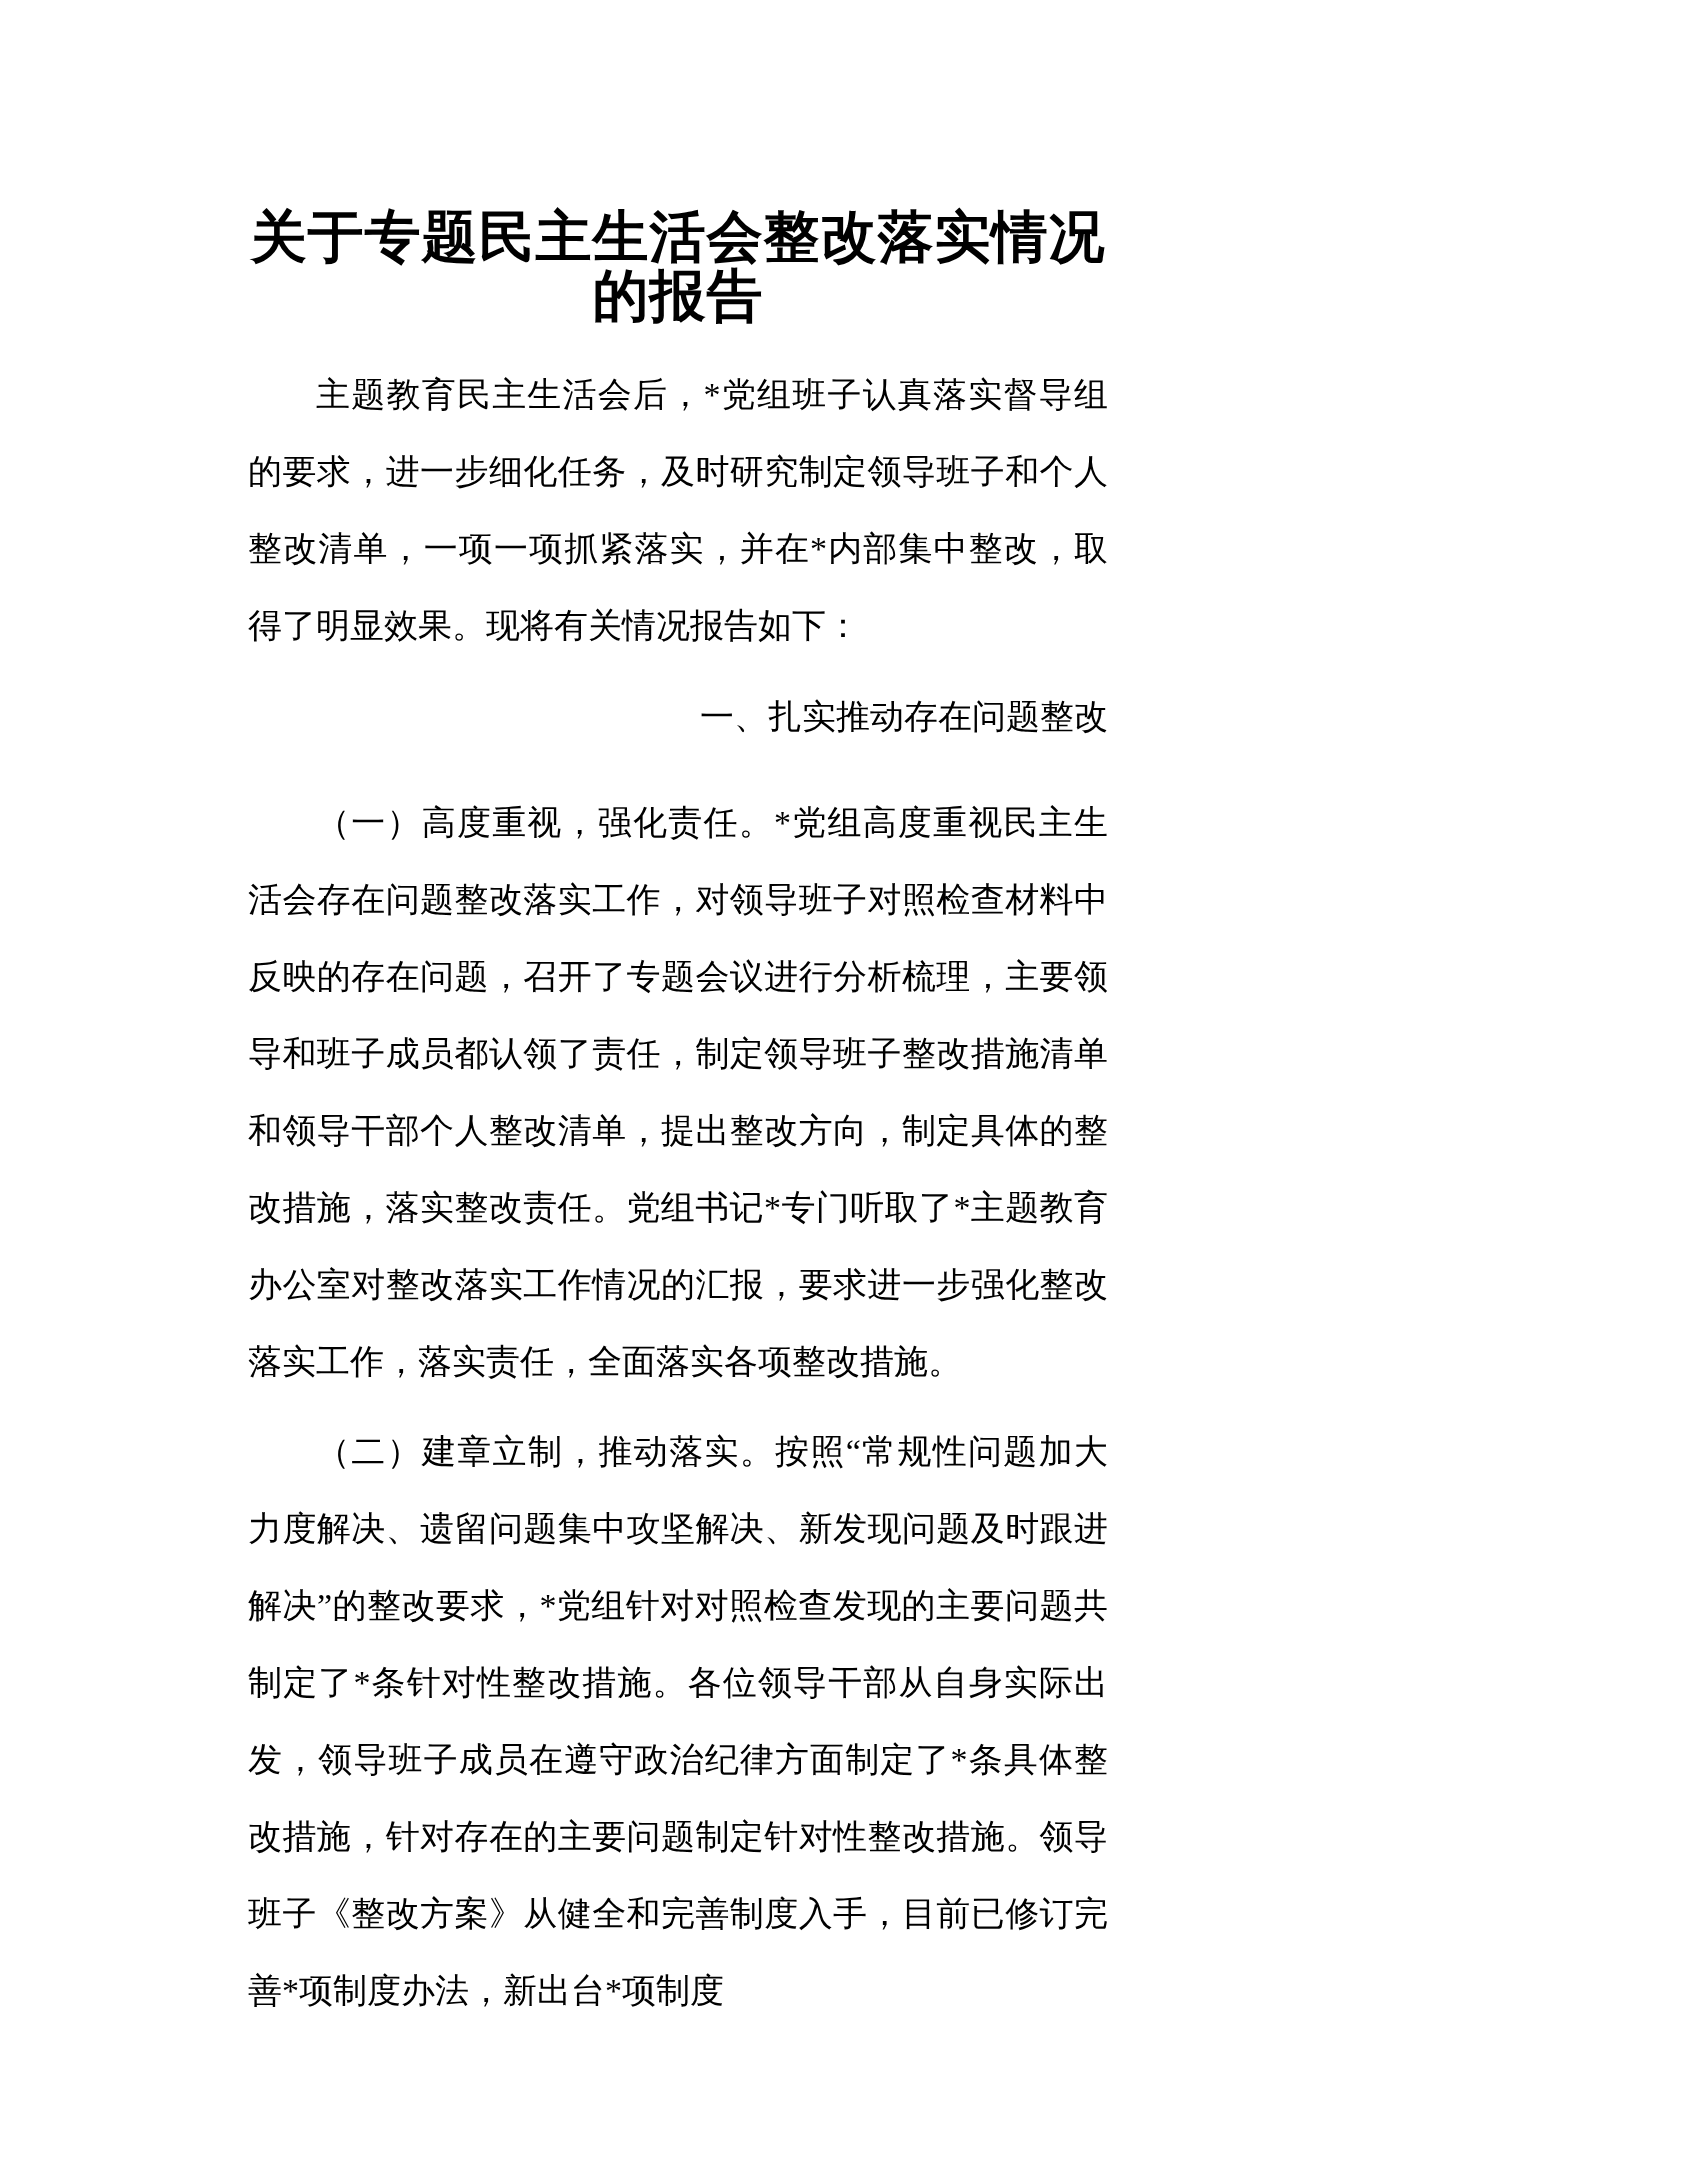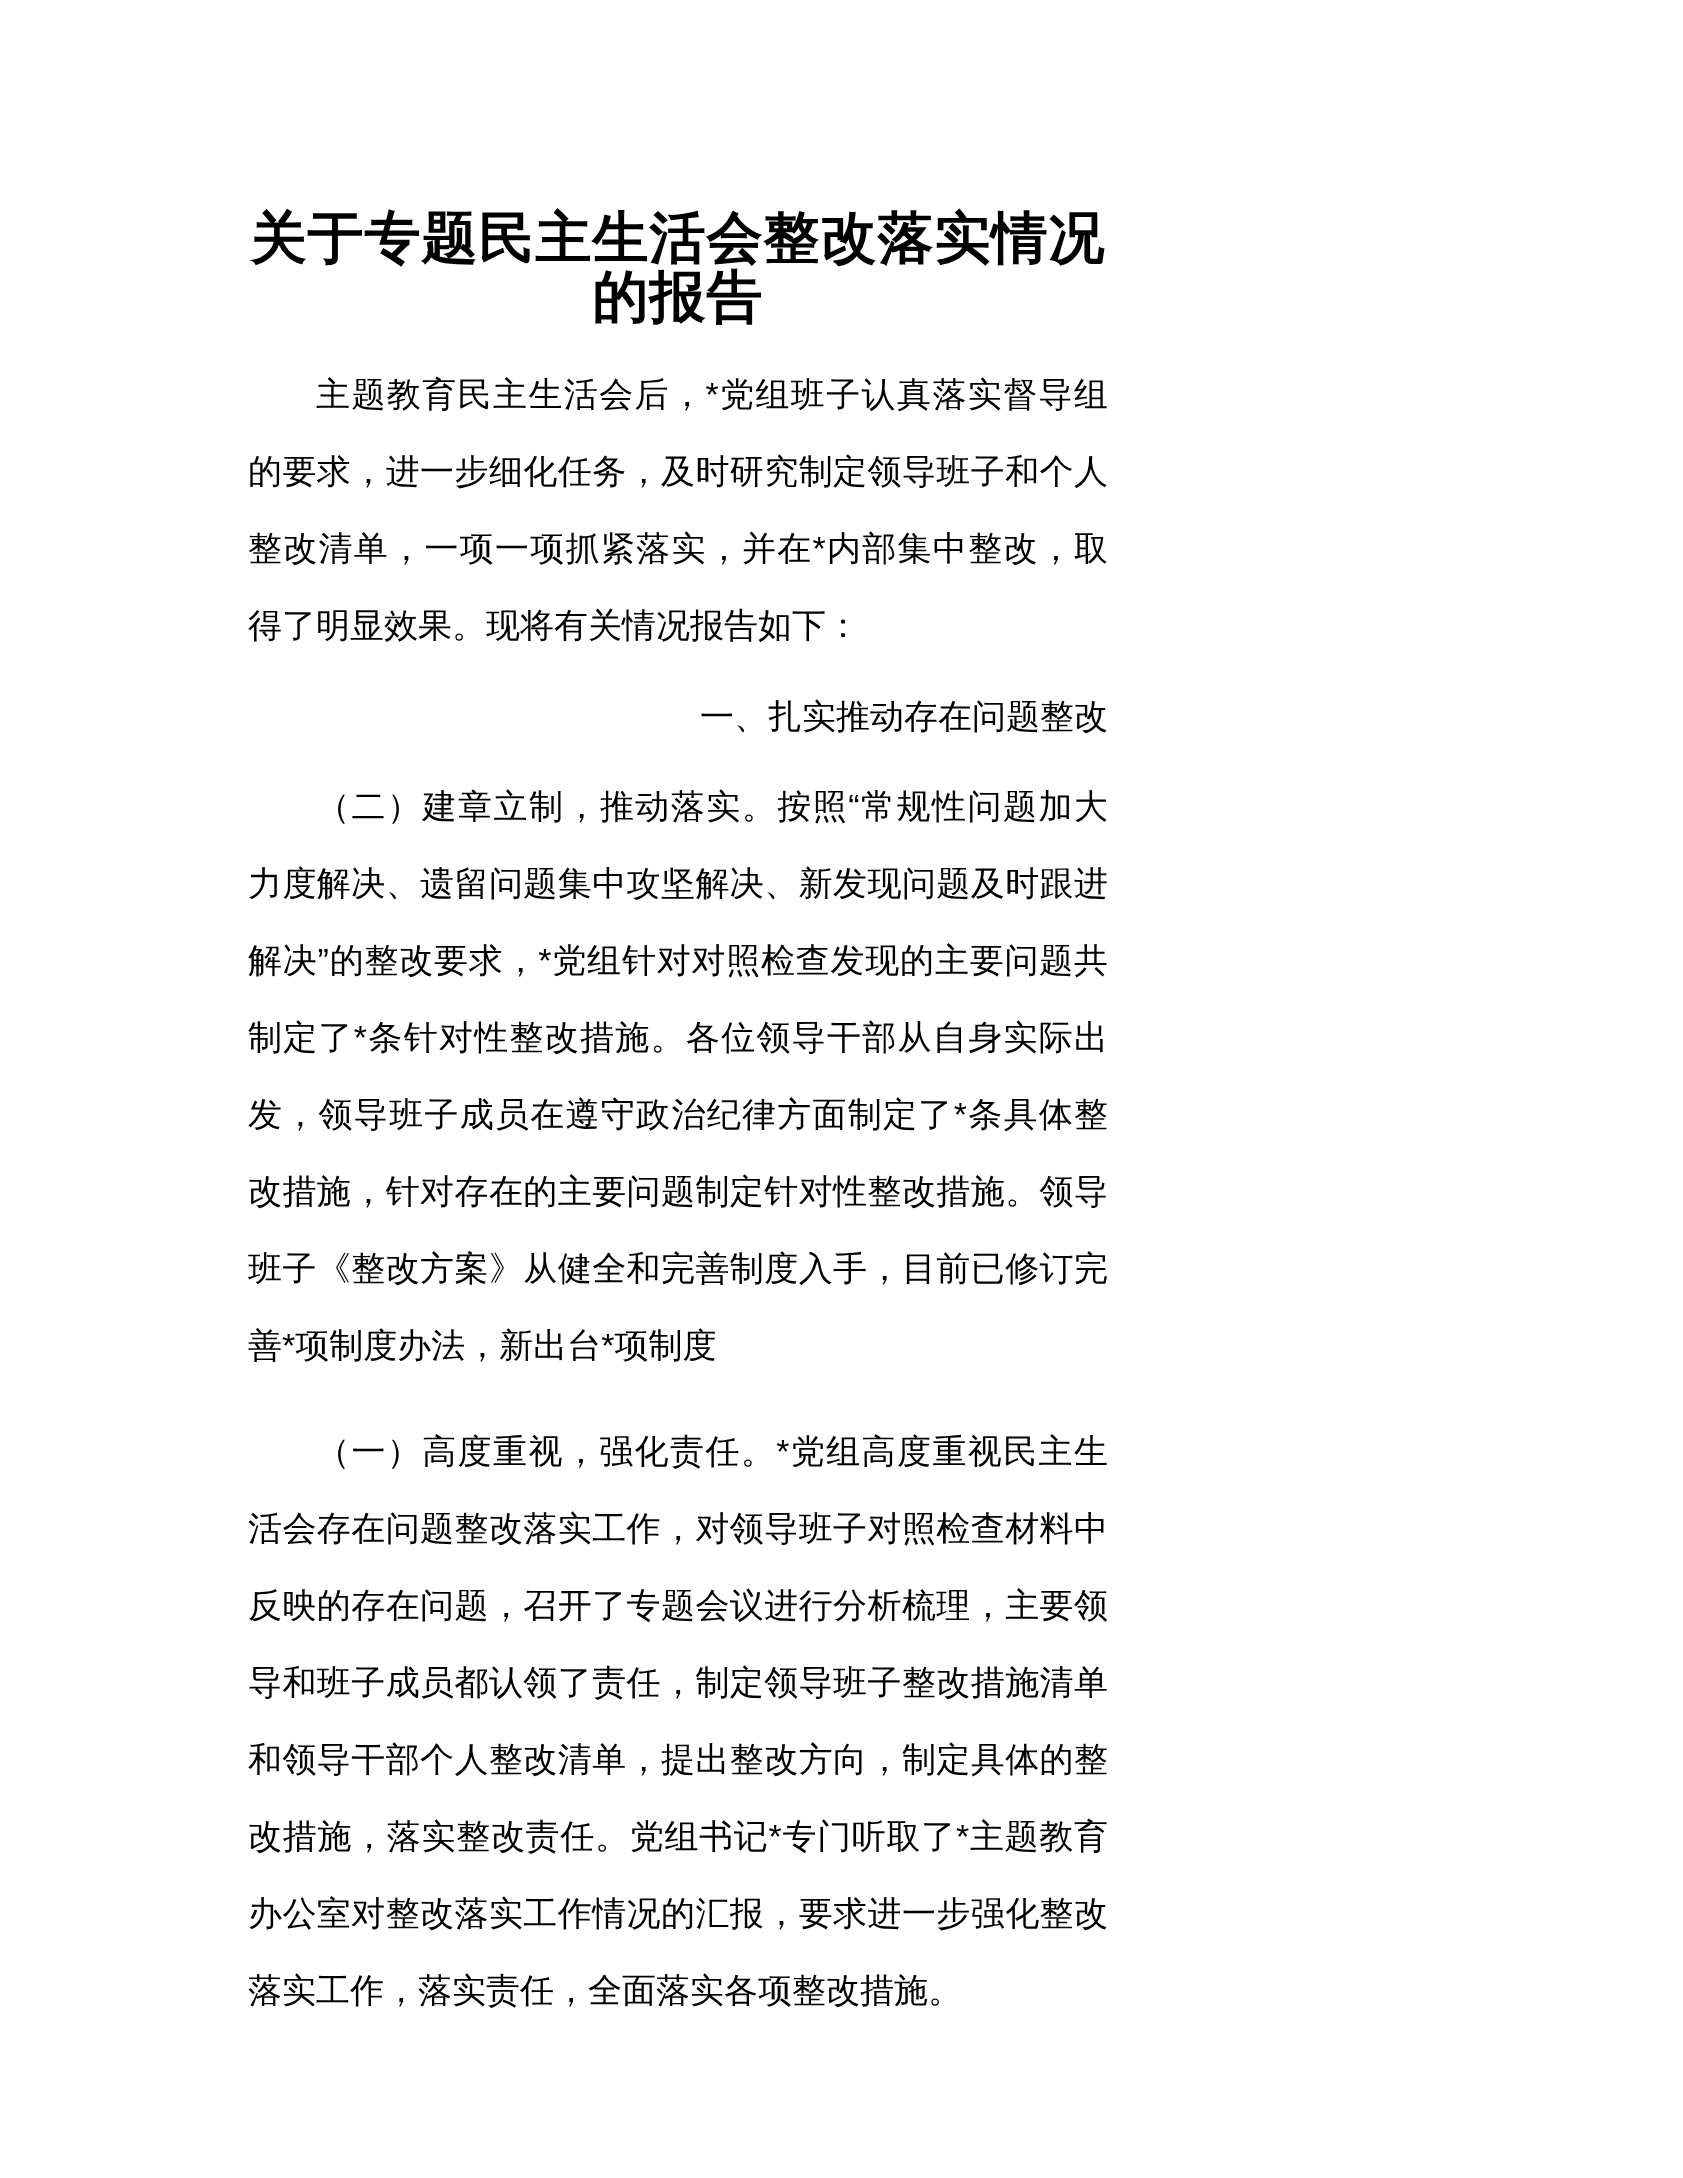--- a/index.html
+++ b/index.html
@@ -9,21 +9,21 @@
   }
   .page {
     position: relative;
     width: 1356px;
     height: 2178px;
     box-sizing: border-box;
     background: #ffffff;
     color: #000000;
     padding: 208px 248px 0 248px;
     overflow: hidden;
-    font-family: Liberation Sans, sans-serif;
+    font-family: Liberation Serif, serif;
   }
   .doc-title {
     margin: 0;
     font-size: 56px;
     line-height: 59px;
     font-weight: 700;
     text-align: center;
     letter-spacing: 1px;
   }
   .doc-para, .doc-heading {
@@ -47,17 +47,17 @@
 </head>
 <body>
 
 <div class="page">
   <h1 class="doc-title">关于专题民主生活会整改落实情况的报告</h1>
 
   <p class="doc-para para-1">主题教育民主生活会后，*党组班子认真落实督导组的要求，进一步细化任务，及时研究制定领导班子和个人整改清单，一项一项抓紧落实，并在*内部集中整改，取得了明显效果。现将有关情况报告如下：</p>
 
   <h2 class="doc-heading heading-1">一、扎实推动存在问题整改</h2>
 
+  <p class="doc-para para-2">（一）高度重视，强化责任。*党组高度重视民主生活会存在问题整改落实工作，对领导班子对照检查材料中反映的存在问题，召开了专题会议进行分析梳理，主要领导和班子成员都认领了责任，制定领导班子整改措施清单和领导干部个人整改清单，提出整改方向，制定具体的整改措施，落实整改责任。党组书记*专门听取了*主题教育办公室对整改落实工作情况的汇报，要求进一步强化整改落实工作，落实责任，全面落实各项整改措施。</p>
+
   <p class="doc-para para-3">（二）建章立制，推动落实。按照“常规性问题加大力度解决、遗留问题集中攻坚解决、新发现问题及时跟进解决”的整改要求，*党组针对对照检查发现的主要问题共制定了*条针对性整改措施。各位领导干部从自身实际出发，领导班子成员在遵守政治纪律方面制定了*条具体整改措施，针对存在的主要问题制定针对性整改措施。领导班子《整改方案》从健全和完善制度入手，目前已修订完善*项制度办法，新出台*项制度</p>
-
-  <p class="doc-para para-2">（一）高度重视，强化责任。*党组高度重视民主生活会存在问题整改落实工作，对领导班子对照检查材料中反映的存在问题，召开了专题会议进行分析梳理，主要领导和班子成员都认领了责任，制定领导班子整改措施清单和领导干部个人整改清单，提出整改方向，制定具体的整改措施，落实整改责任。党组书记*专门听取了*主题教育办公室对整改落实工作情况的汇报，要求进一步强化整改落实工作，落实责任，全面落实各项整改措施。</p>
 </div>
 
 
 </body></html>

